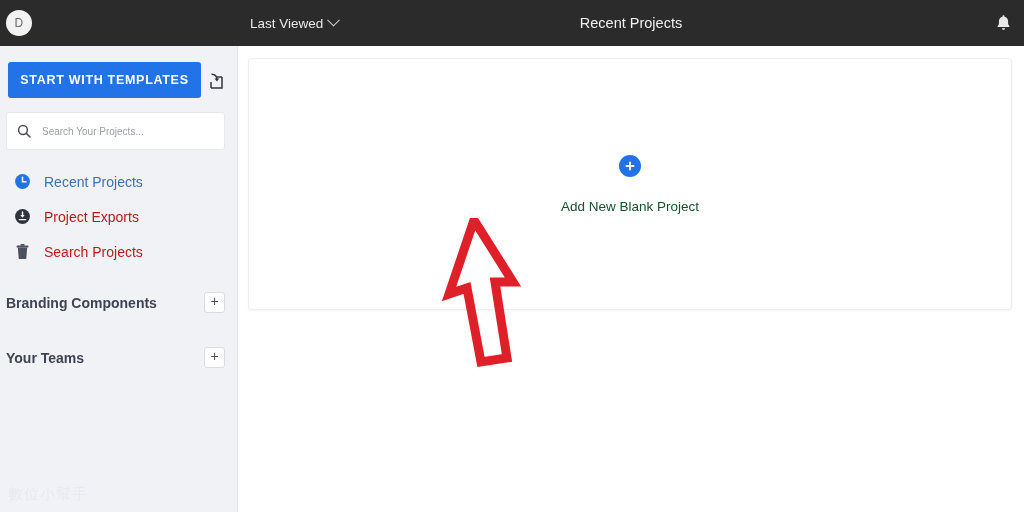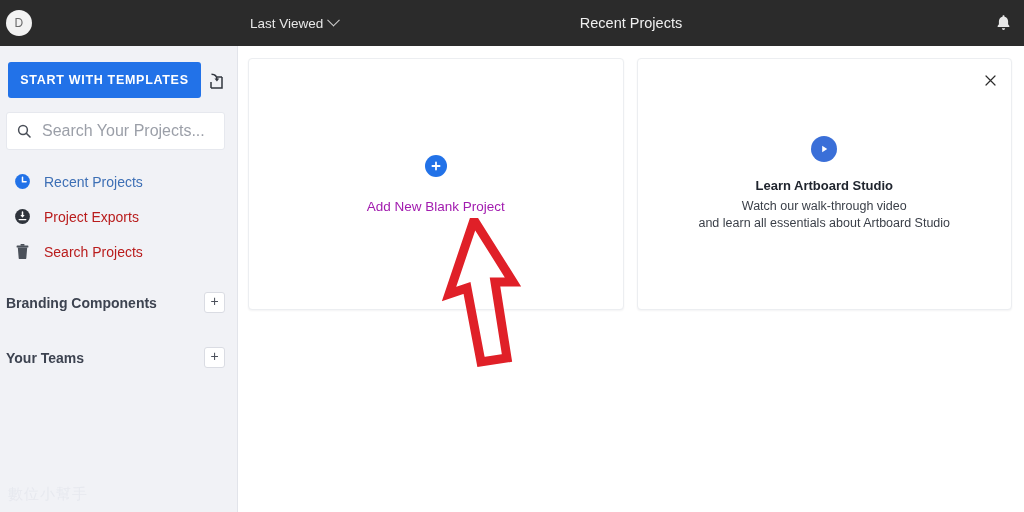--- a/index.html
+++ b/index.html
@@ -150,21 +150,21 @@
     display: flex;
     align-items: center;
     padding: 0 10px;
     box-sizing: border-box;
     gap: 9px;
   }
   .search-box input {
     border: none;
     outline: none;
     flex: 1;
-    font-size: 16px;
+    font-size: 10px;
     color: #3d3d3d;
     font-family: "Liberation Sans", sans-serif;
     background: transparent;
   }
   .search-box input::placeholder { color: #9b9fa8; }
 
   .nav { margin-top: 14px; }
   .nav-item {
     display: flex;
     align-items: center;
@@ -250,21 +250,21 @@
     display: flex;
     align-items: center;
     justify-content: center;
     font-size: 15px;
     line-height: 0;
     cursor: pointer;
   }
   .card-label {
     margin-top: 22px;
     font-size: 13.5px;
-    color: #a21caf;
+    color: #14532d;
   }
   .play-circle {
     width: 26px;
     height: 26px;
     border-radius: 50%;
     background: #3a6fd8;
     margin: 0 auto;
     display: flex;
     align-items: center;
     justify-content: center;
@@ -415,37 +415,20 @@
           <div class="card-inner">
             <div class="plus-circle">
               <svg width="12" height="12" viewBox="0 0 12 12" aria-hidden="true">
                 <path d="M6 2.4v7.2M2.4 6h7.2" stroke="#ffffff" stroke-width="1.8" stroke-linecap="round"></path>
               </svg>
             </div>
             <div class="card-label">Add New Blank Project</div>
           </div>
         </div>
 
-        <div class="card">
-          <div class="card-close">
-            <svg width="11" height="11" viewBox="0 0 11 11" aria-hidden="true">
-              <path d="M1 1l9 9M10 1l-9 9" stroke="#2c2c2c" stroke-width="1.2" stroke-linecap="round"></path>
-            </svg>
-          </div>
-          <div class="card-inner">
-            <div class="play-circle">
-              <svg width="12" height="12" viewBox="0 0 12 12" aria-hidden="true">
-                <path d="M4.2 2.8l5 3.2-5 3.2z" fill="#ffffff"></path>
-              </svg>
-            </div>
-            <div class="video-title">Learn Artboard Studio</div>
-            <div class="video-desc">Watch our walk-through video</div>
-            <div class="video-desc" style="margin-top:0;">and learn all essentials about Artboard Studio</div>
-          </div>
-        </div>
 
       </div>
     </div>
   </div>
 </div>
 
 <div class="arrow-anno">
   <svg width="92" height="150" viewBox="0 0 92 150" aria-hidden="true">
     <path d="M37 2 L76 64 L58 64 L70 140 L44 144 L30 70 L12 76 Z" fill="none" stroke="#e02028" stroke-width="9" stroke-linejoin="miter"></path>
   </svg>

